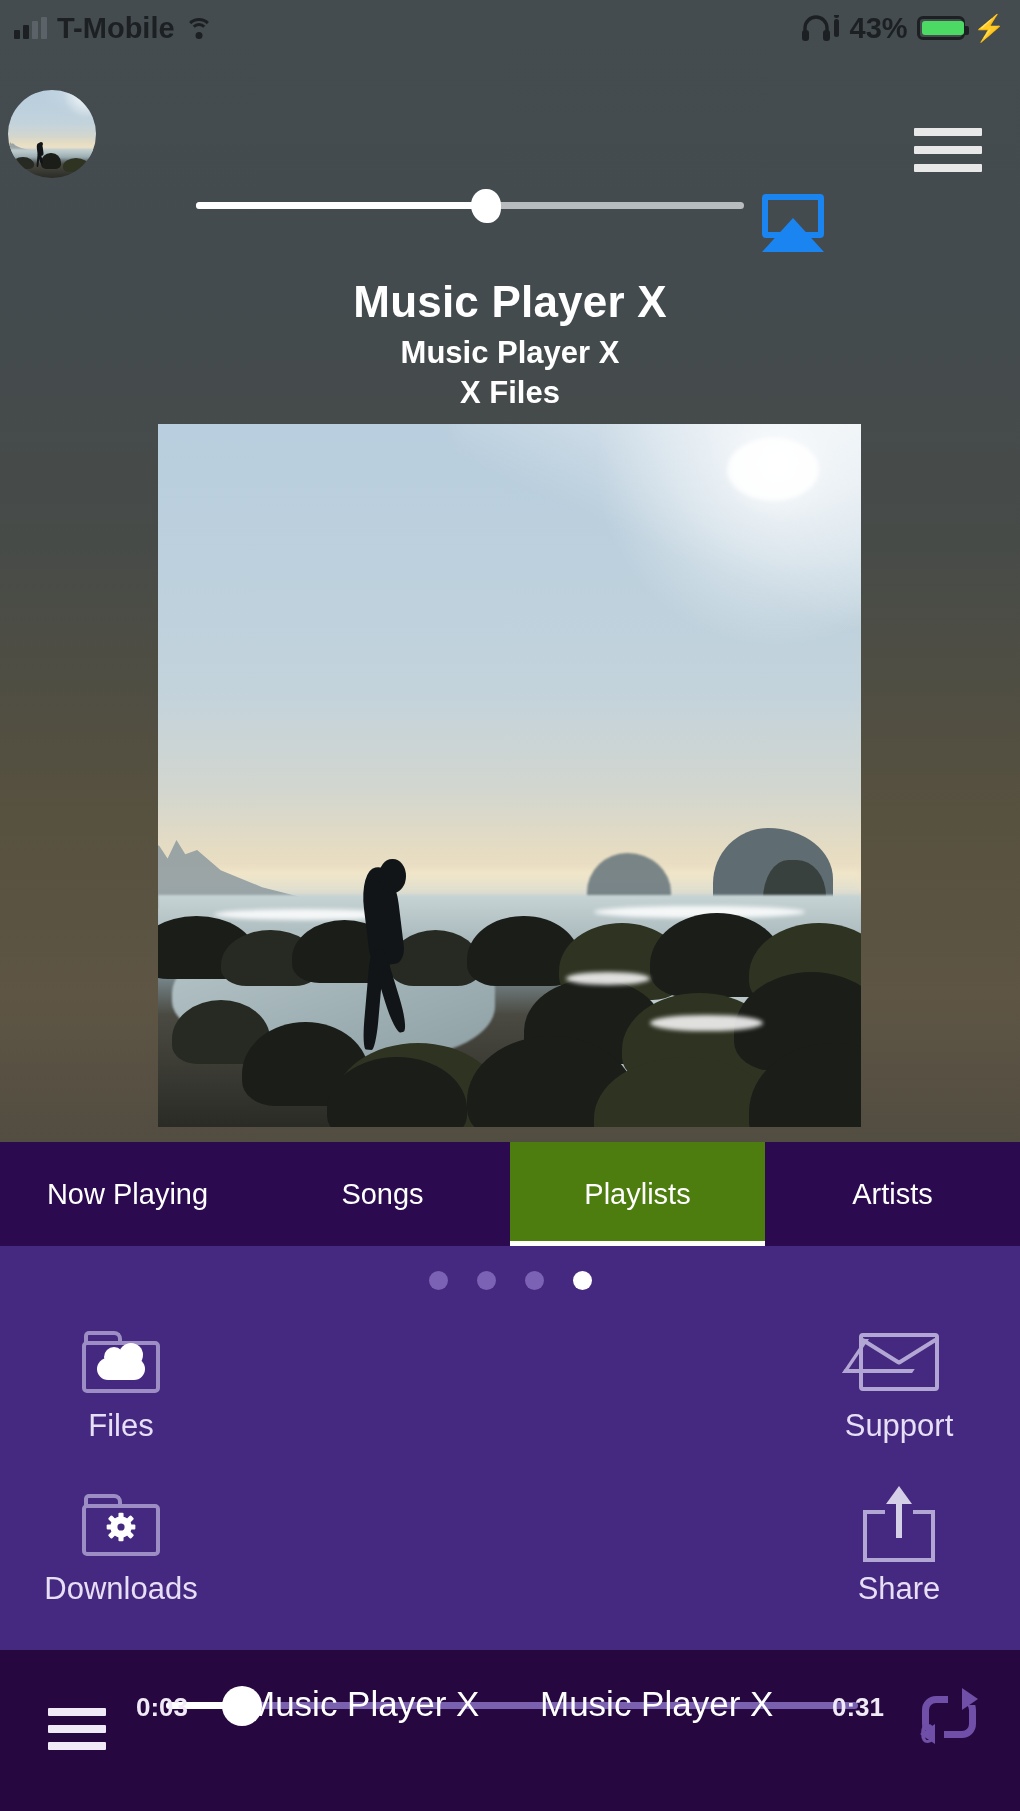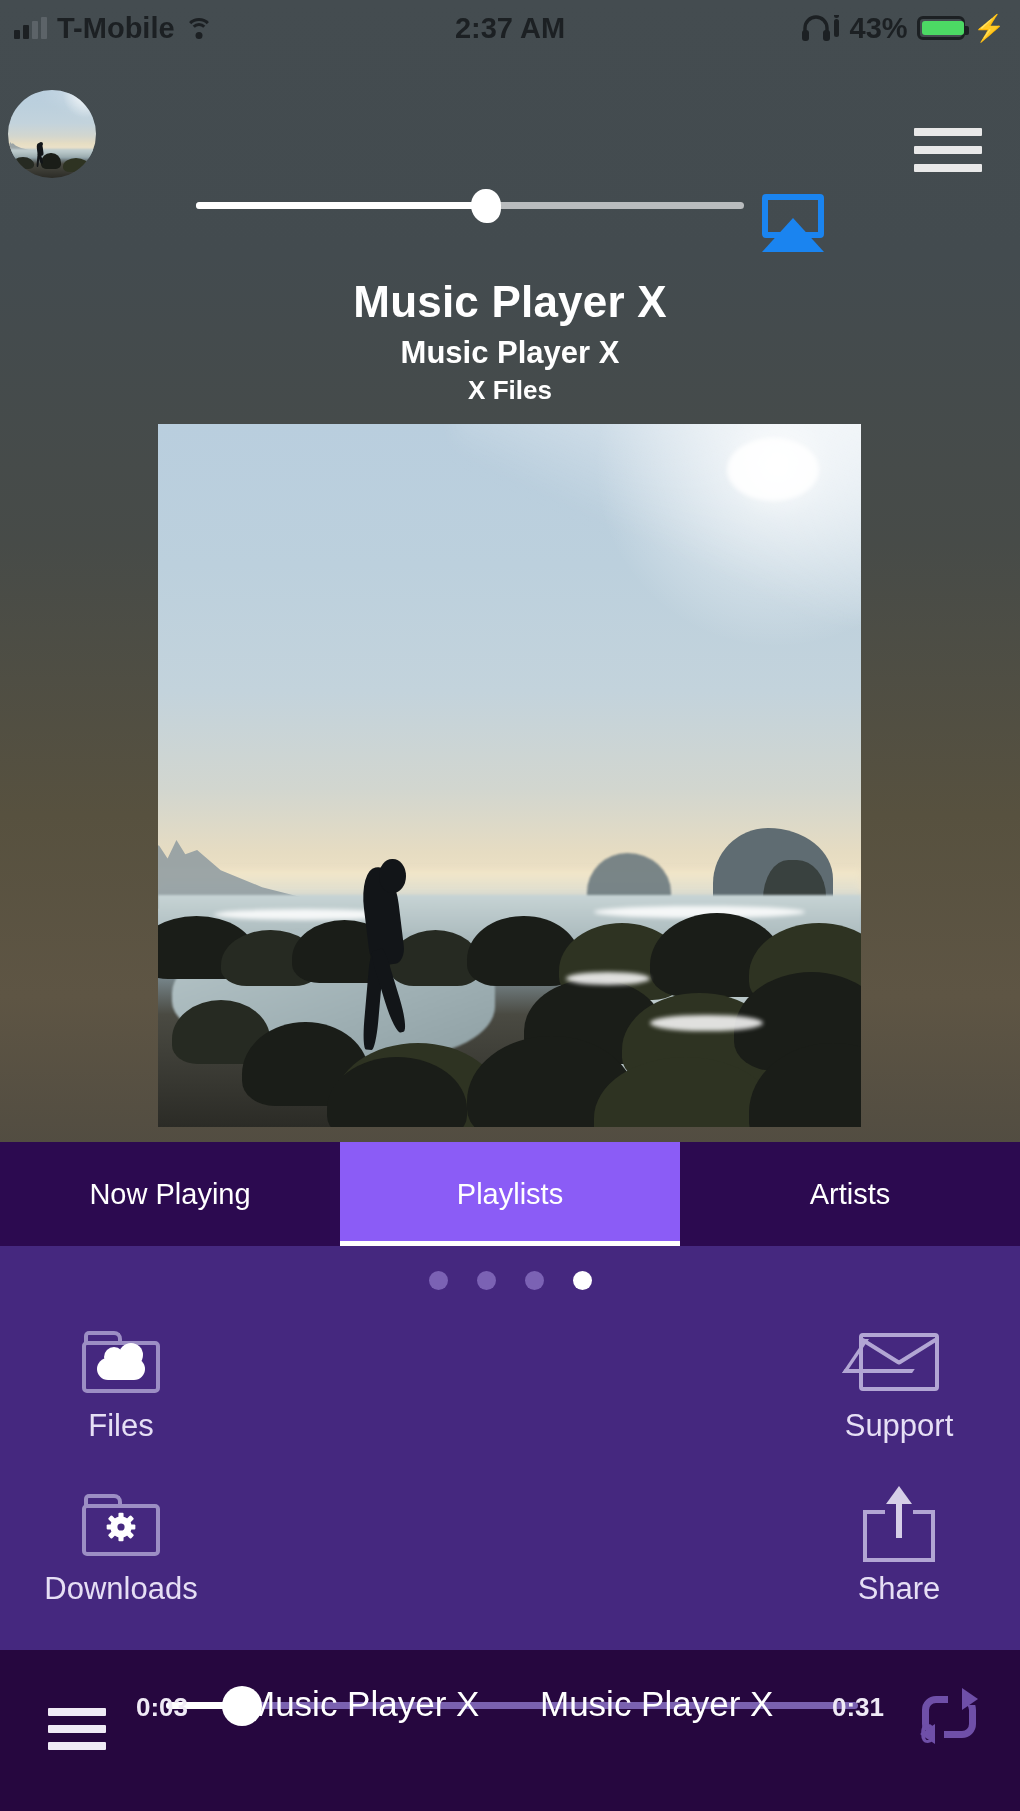--- a/index.html
+++ b/index.html
@@ -72,21 +72,21 @@
   .airplay .scr { position:absolute; left:0; top:0; width:62px; height:44px;
     border:6px solid #1a84f0; border-radius:4px; }
   .airplay .tri { position:absolute; left:50%; bottom:-2px; transform:translateX(-50%);
     width:0; height:0; border-left:31px solid transparent;
     border-right:31px solid transparent; border-bottom:34px solid #1a84f0; }
 
   
   .track-info { position:absolute; left:0; top:278px; width:1020px; text-align:center; color:#fff; }
   .ti-title { font-size:44px; font-weight:700; letter-spacing:.2px; line-height:1.1; }
   .ti-artist { font-size:31px; font-weight:700; margin-top:10px; line-height:1.1; }
-  .ti-album { font-size:26px; font-weight:700; margin-top:6px; line-height:1.1; }
+  .ti-album { font-size:31px; font-weight:700; margin-top:6px; line-height:1.1; }
 
   
   .artwork { position:absolute; left:158px; top:424px; width:703px; height:703px; overflow:hidden; }
   .art {
     position:relative; width:100%; height:100%; overflow:hidden;
     background:
       radial-gradient(circle at 88% 6%, rgba(255,255,255,.95) 0%, rgba(255,255,255,.55) 6%, rgba(255,255,255,0) 20%),
       linear-gradient(to bottom,
         #b9cede 0%, #bcd0dd 20%, #c3d3dc 38%,
         #d2d6cf 52%, #e6dcc2 61%, #f0e3c6 66%,
@@ -127,21 +127,21 @@
   .art .person .leg1 { position:absolute; left:24%; top:42%; width:22%; height:48%;
     background:#121518; border-radius:20% 20% 30% 30%; transform:rotate(5deg); }
   .art .person .leg2 { position:absolute; left:48%; top:40%; width:24%; height:42%;
     background:#121518; border-radius:20% 20% 40% 40%; transform:rotate(-17deg); }
 
   
   .tabbar { position:absolute; left:0; top:1142px; width:1020px; height:104px;
     background:#2c0a50; display:flex; }
   .tab { flex:1; position:relative; display:flex; align-items:center; justify-content:center;
     color:#ffffff; font-size:29px; cursor:pointer; }
-  .tab.active { background:#8b5cf6; }
+  .tab.active { background:#4d7c0f; }
   .tab.active::after { content:""; position:absolute; left:0; right:0; bottom:-4px;
     height:9px; background:#fff; }
 
   
   .panel { position:absolute; left:0; top:1246px; width:1020px; height:404px; background:#45287f; }
 
   .dots { position:absolute; left:0; top:25px; width:1020px;
     display:flex; justify-content:center; gap:29px; }
   .dots i { display:block; width:19px; height:19px; border-radius:50%; background:#7b62b4; }
   .dots i.on { background:#ffffff; }
@@ -237,21 +237,20 @@
           <i></i>
           <i></i>
         </span>
       <span>T-Mobile</span>
       <span class="wifi">
           <span></span>
           <span></span>
           <span></span>
         </span>
     </div>
-    <div class="sb-center">2:37 AM</div>
     <div class="sb-right">
       <svg width="40" height="26" viewBox="0 0 40 26">
         <path d="M4 18 V13 A11 11 0 0 1 26 13 V18" fill="none" stroke="#1c2023" stroke-width="3.4" stroke-linecap="round"></path>
         <rect x="1" y="15" width="7" height="11" rx="3" fill="#1c2023"></rect>
         <rect x="22" y="15" width="7" height="11" rx="3" fill="#1c2023"></rect>
         <rect x="33" y="4" width="5" height="18" rx="2.5" fill="#1c2023"></rect>
         <circle cx="35.5" cy="0.5" r="2.5" fill="#1c2023"></circle>
       </svg>
       <span>43%</span>
       <span class="battery">
@@ -345,20 +344,23 @@
         <div class="leg1"></div>
           <div class="leg2"></div>
       </div>
       <div class="rk dk" style="left:24%;top:90%;width:20%;height:12%;"></div>
     </div>
   </div>
 
   <div class="tabbar">
     <div class="tab">
         <span>Now Playing</span>
+      </div>
+    <div class="tab">
+        <span>Songs</span>
       </div>
     <div class="tab active">
         <span>Playlists</span>
       </div>
     <div class="tab">
         <span>Artists</span>
       </div>
   </div>
 
   <div class="panel">

